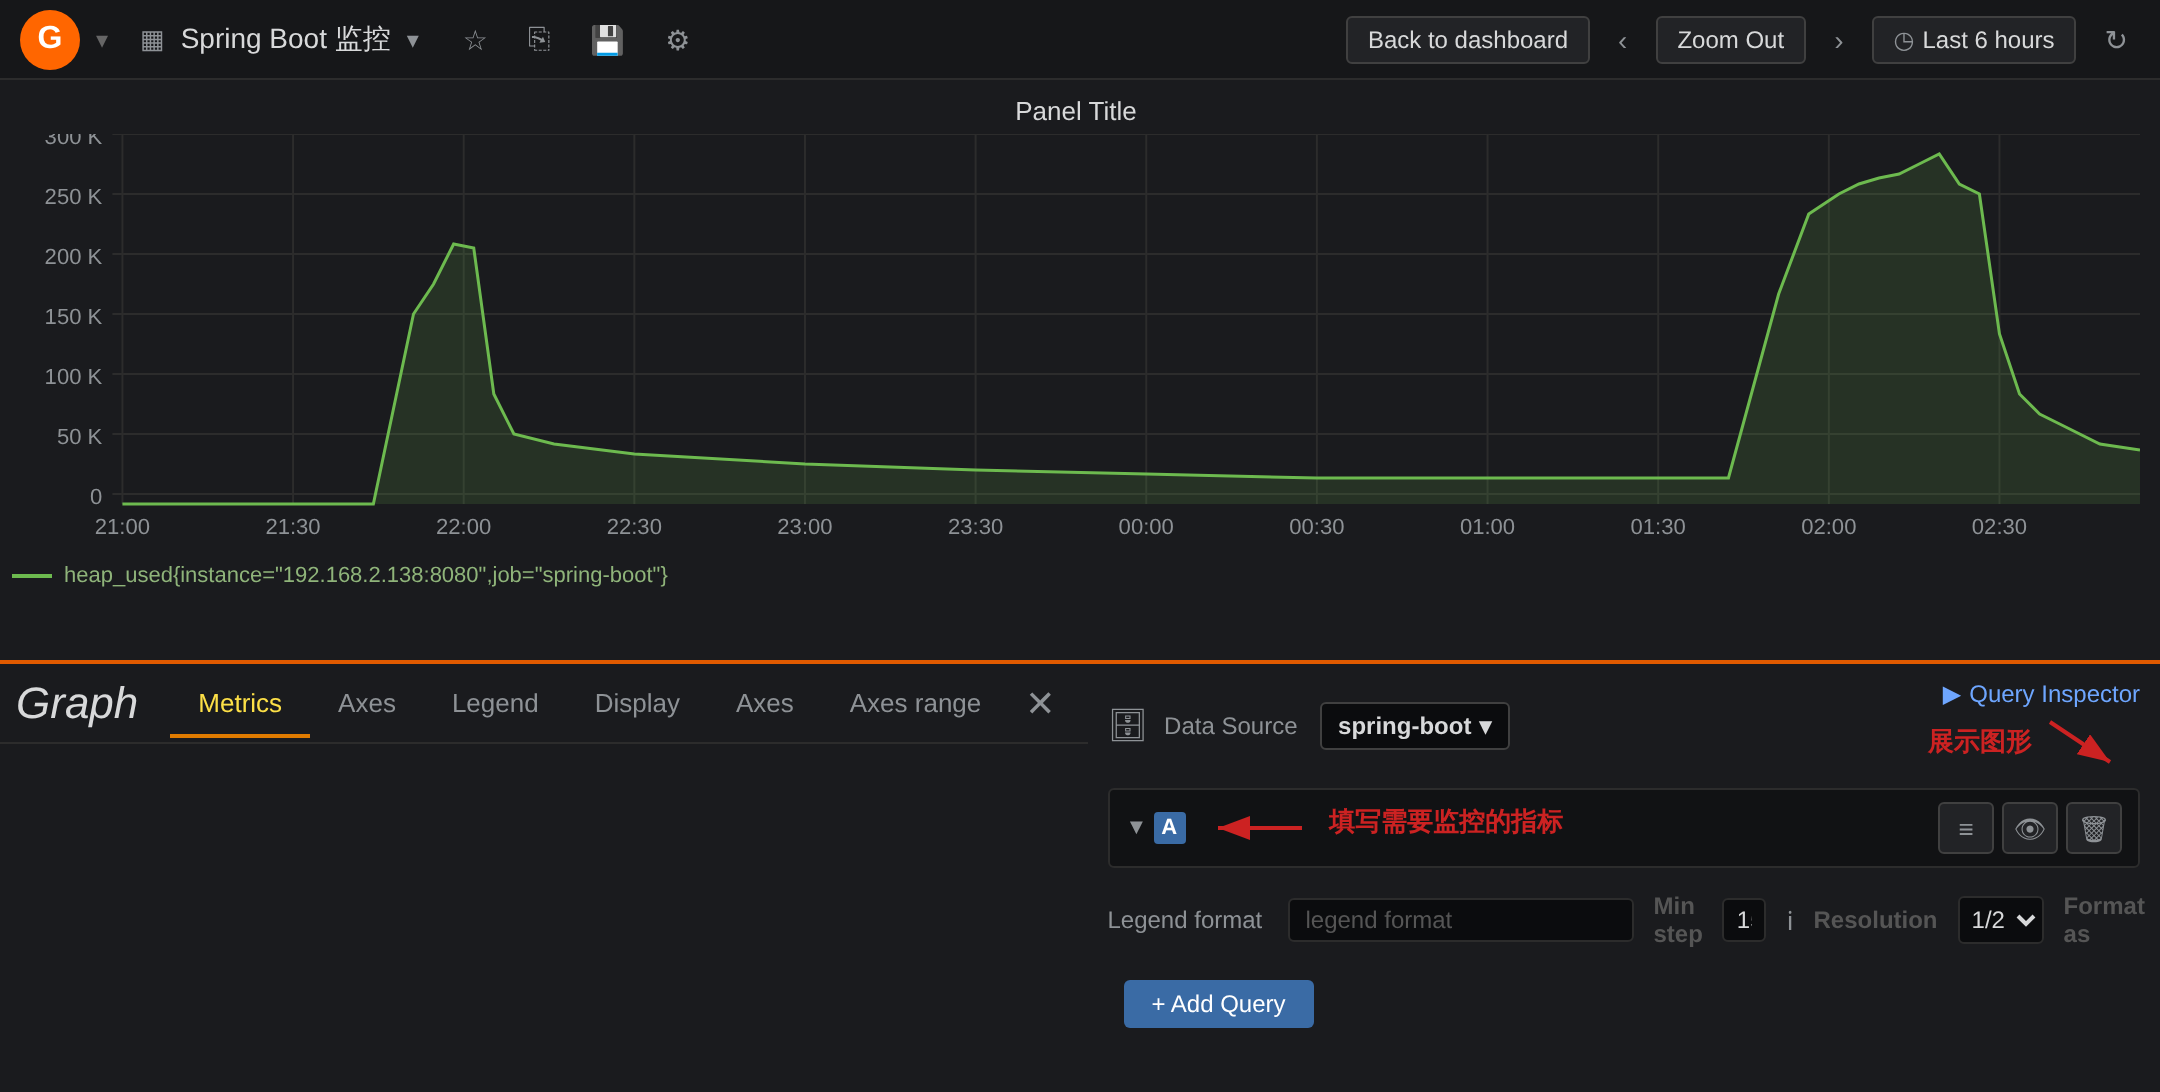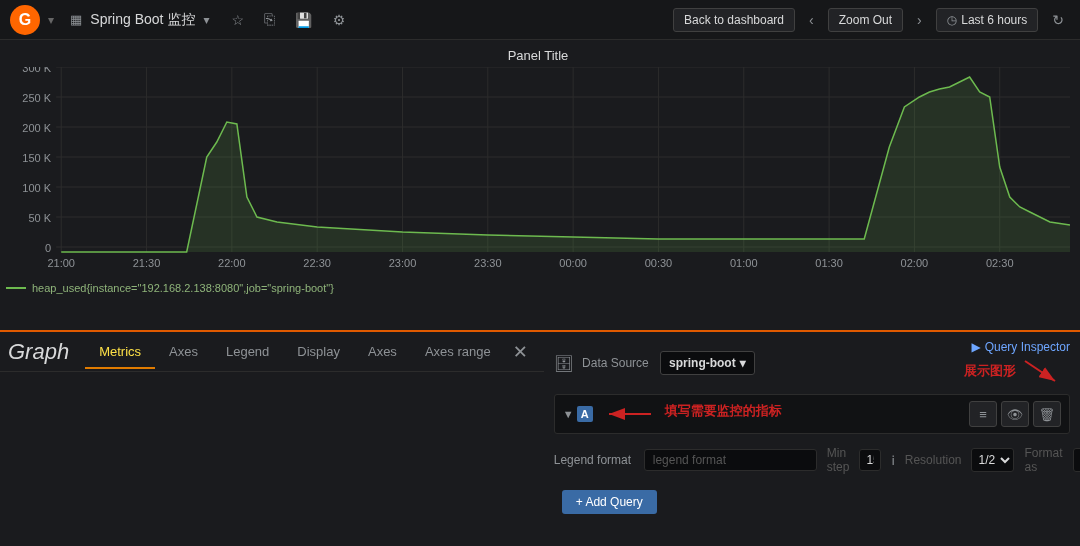--- a/index.html
+++ b/index.html
@@ -285,20 +285,21 @@
       color: #8e9296;
       padding: 3px 8px;
       border-radius: 3px;
       font-size: 12px;
       width: 200px;
     }
     .lf-input::placeholder { color: #555; }
     .lf-sep {
       color: #555;
       font-size: 12px;
+      font-weight: bold;
     }
     .mini-input {
       background: #0b0c0e;
       border: 1px solid #2c2c2c;
       color: #d8d9da;
       padding: 3px 6px;
       border-radius: 3px;
       font-size: 12px;
       width: 22px;
     }

